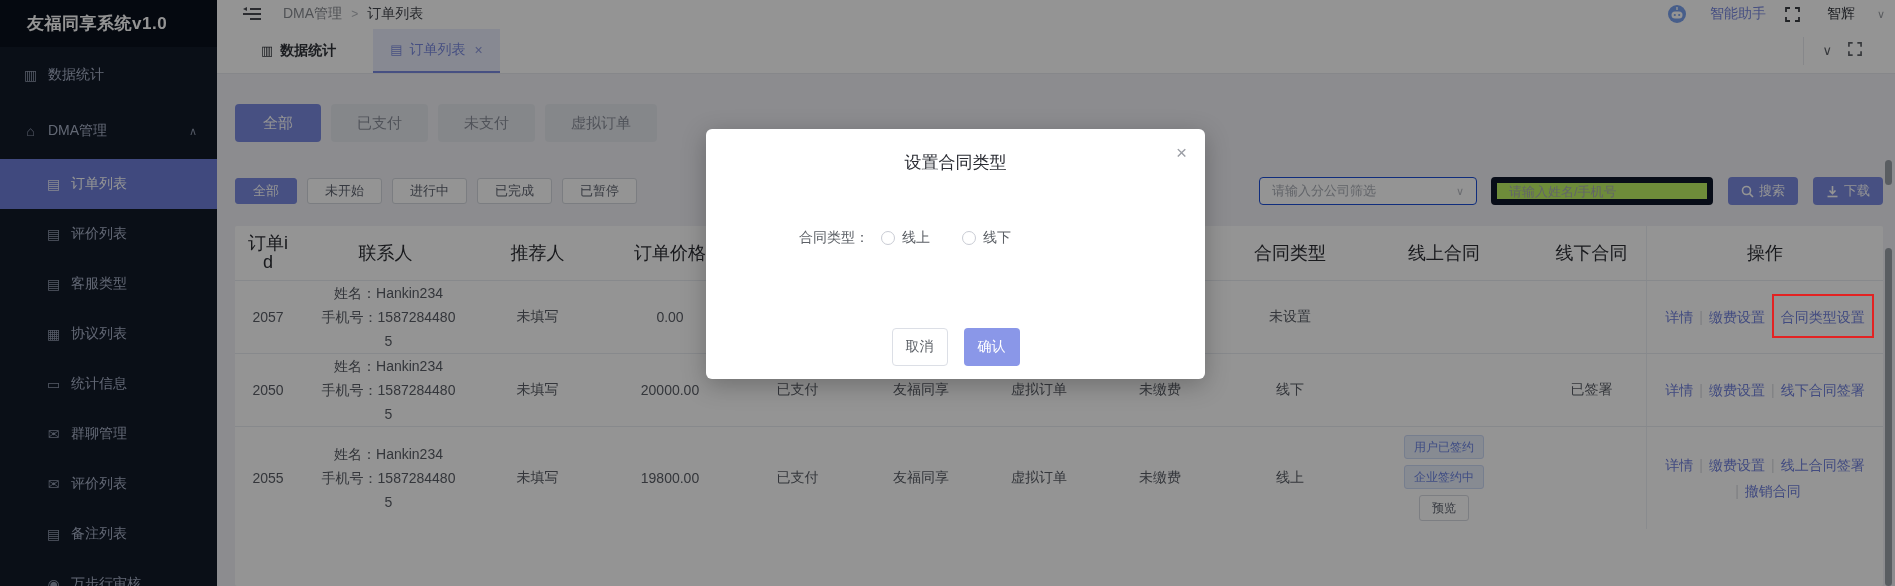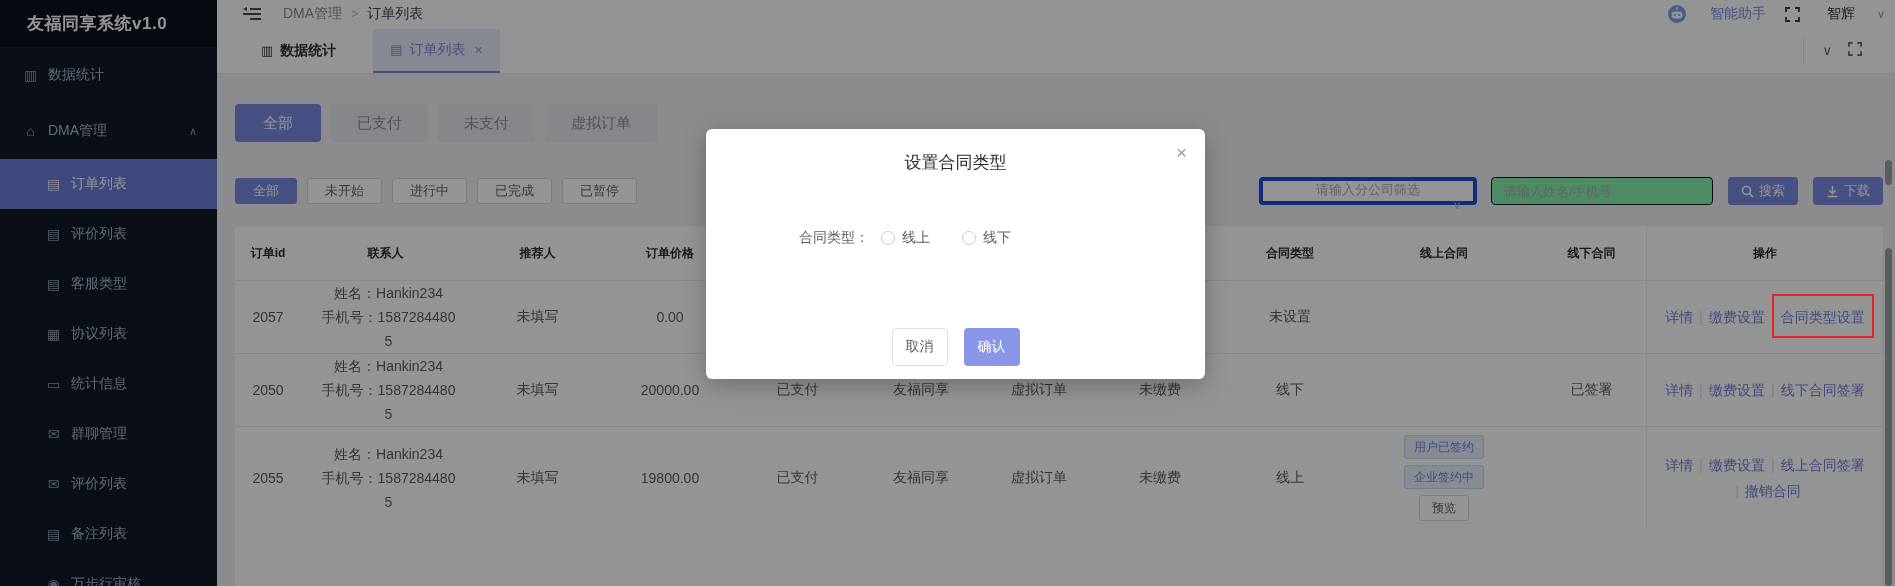--- a/index.html
+++ b/index.html
@@ -43,33 +43,33 @@
   .content { flex:1; background:#f1f2f6; padding:30px 12px 0 18px; position:relative; }
   .filter-row1 { display:flex; gap:10px; }
   .big-btn { height:38px; min-width:86px; padding:0 26px; border-radius:4px; background:#e6e8ee;
              color:#8b909b; font-size:15px; display:flex; align-items:center; justify-content:center; cursor:pointer; }
   .big-btn.active { background:#7b8ae0; color:#fff; }
   .filter-row2 { margin-top:35px; display:flex; align-items:center; }
   .small-btn { height:26px; padding:0 17px; margin-right:10px; border:1px solid #d4d7de; background:#fff; border-radius:3px;
                color:#5f6470; font-size:13px; display:flex; align-items:center; cursor:pointer; }
   .small-btn.active { background:#7b8ae0; border-color:#7b8ae0; color:#fff; }
   .search-group { margin-left:auto; display:flex; align-items:center; }
-  .sel-box { width:218px; height:28px; border:4px solid #1d4ed8; border-radius:4px; background:#fff; display:flex;
-             align-items:center; padding:0 12px; color:#a9adb5; font-size:13px; cursor:pointer;flex-direction:column; }
+  .sel-box { width:218px; height:28px; border:1px solid #1d4ed8; border-radius:4px; background:#fff; display:flex;
+             align-items:center; padding:0 12px; color:#a9adb5; font-size:13px; cursor:pointer; }
   .sel-box .chev { margin-left:auto; color:#b6b9c0; font-size:11px; }
-  .txt-input { width:222px; height:28px; border:1px solid #0f172a; border-radius:4px; background:#86efac; margin-left:14px;
+  .txt-input { width:222px; height:28px; border:6px solid #0f172a; border-radius:4px; background:#bef264; margin-left:14px;
                padding:0 12px; font-size:13px; color:#3c3f45; outline:none; font-family:inherit; }
   .txt-input::placeholder { color:#a9adb5; }
   .act-btn { height:28px; width:70px; margin-left:15px; background:#7b8ae0; border-radius:4px; color:#fff; font-size:13px;
              display:flex; align-items:center; justify-content:center; gap:5px; cursor:pointer; }
 
   
   .card { margin-top:21px; background:#fff; border-radius:2px; height:360px; position:relative; }
   .grid-row { display:grid; grid-template-columns:66px 174px 125px 140px 115px 132px 104px 138px 122px 186px 109px 1fr; }
-  .thead { height:54px; align-items:center; font-size:12px; font-weight:bold; color:#2b2d33; }
+  .thead { height:54px; align-items:center; font-size:18px; font-weight:normal; color:#2b2d33; }
   .thead .cell { text-align:center; line-height:19px; padding:0 12px; }
   .thead .cell.c1 { word-break:break-all; }
   .thead .cell.c12 { border-left:1px solid #edeff4; height:54px; display:flex; align-items:center; justify-content:center; }
   .trow { border-top:1px solid #e9ecf2; font-size:14px; color:#5a5e66; align-items:center; }
   .cell { text-align:center; padding:0 6px; }
   .cell.c2 { text-align:center; padding-left:7px; line-height:24px; }
   .cell.c12 { border-left:1px solid #edeff4; align-self:stretch; display:flex; align-items:center; justify-content:center;
               padding:10px 12px; position:relative; }
   .ops { text-align:center; line-height:26px; max-width:212px; }
   .ops .unit { display:inline-block; white-space:nowrap; }

